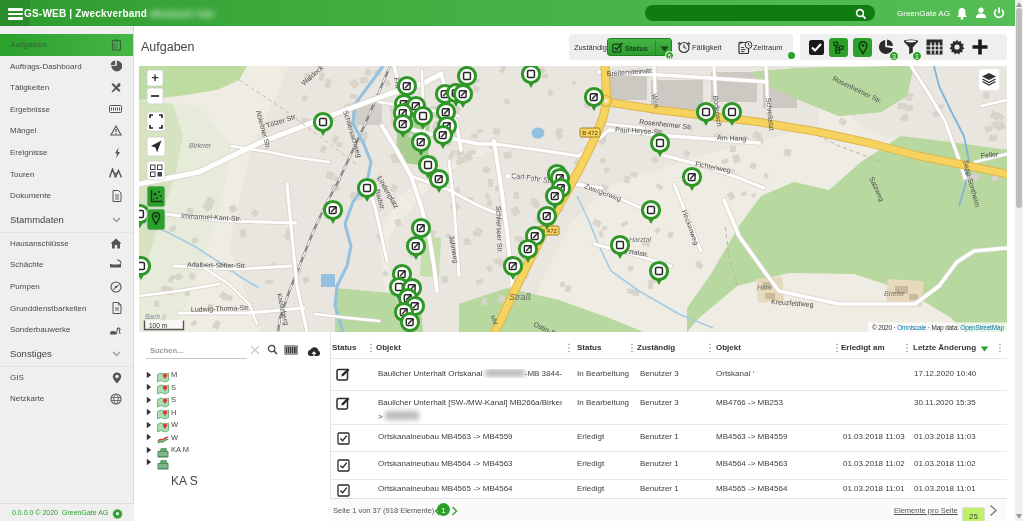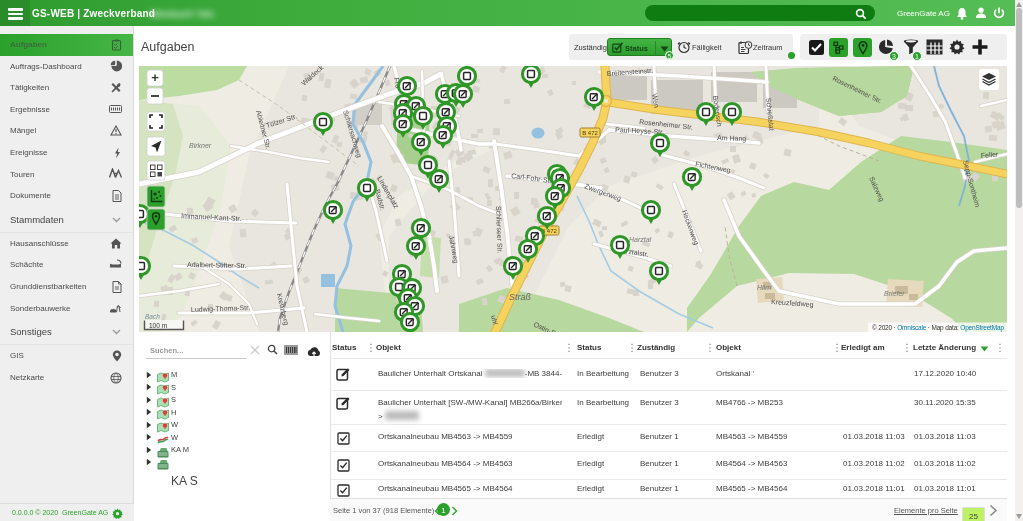--- a/index.html
+++ b/index.html
@@ -4,21 +4,21 @@
 <style>
 * { margin:0; padding:0; box-sizing:border-box; }
 html,body { width:1023px; height:521px; overflow:hidden; background:#fff;
   font-family:"Liberation Sans", sans-serif; position:relative; }
 .abs { position:absolute; }
 
 
 #topbar { position:absolute; left:0; top:0; width:1015px; height:26px;
   background:linear-gradient(90deg,#2e9b2e 0%,#3fae3f 35%,#4cb74c 70%,#55bd55 100%); }
 #hamb span { display:block; width:15px; height:2.6px; background:#fff; margin:2.1px 0; border-radius:1px;}
-#apptitle { position:absolute; left:32px; top:7.5px; color:#fff; font-size:10px; font-weight:bold; letter-spacing:.2px;}
+#apptitle { position:absolute; left:24px; top:7.5px; color:#fff; font-size:10px; font-weight:bold; letter-spacing:.2px;}
 #blurbox { position:absolute; left:150px; top:8px; width:68px; height:11px; color:#e8f4e8; font-size:9.5px; font-weight:bold; filter:blur(3px); white-space:nowrap;}
 #searchpill { position:absolute; left:645px; top:5px; width:230px; height:16px; background:#0e7c10; border-radius:8px; }
 #ggag { position:absolute; left:897px; top:9px; color:#fff; font-size:8px; }
 
 #sidebar { position:absolute; left:0; top:26px; width:134px; height:477px; background:#efefef; border-right:1px solid #d9d9d9;}
 .navhead { position:relative; height:26px; line-height:26px; padding-left:10px; font-size:9.5px; color:#444; background:#efefef; border-bottom:1px solid #e4e4e4;}
 .navhead .chev { position:absolute; right:12px; top:10px; color:#999; font-size:9px; line-height:0;}
 .navitem { position:relative; height:21.6px; line-height:21.6px; padding-left:10px; font-size:8px; color:#4a4a4a; background:#efefef;}
 .navitem svg { position:absolute; right:11px; top:50%; margin-top:-6px; }
 .navitem.sel { background:linear-gradient(90deg,#2ba02b,#46b646); color:#3c6e3c; font-weight:bold; }
@@ -103,20 +103,25 @@
       </svg></div>
 <div class="navhead">Stammdaten<span class="chev"><svg width="9" height="6" viewBox="0 0 9 6">
           <polyline points="1,1 4.5,4.5 8,1" fill="none" stroke="#999" stroke-width="1.3"></polyline>
         </svg></span></div>
 <div class="navitem">Hausanschlüsse<svg width="12" height="11" viewBox="0 0 12 11">
         <path d="M6 0.5 L11.5 5.5 L10 5.5 L10 10.5 L7.2 10.5 L7.2 7 L4.8 7 L4.8 10.5 L2 10.5 L2 5.5 L0.5 5.5 Z" fill="#555"></path>
       </svg></div>
 <div class="navitem">Schächte<svg width="13" height="9" viewBox="0 0 13 9">
         <path d="M1 8.5 L1 4.5 C1 4.5 2 5.5 4 5.5 L9 5.5 C11 5.5 12 4.5 12 4.5 L12 8.5 Z" fill="#555"></path>
         <path d="M8 1 A 4 4 0 0 1 12 4.5" fill="none" stroke="#555" stroke-width="1.2"></path>
+      </svg></div>
+<div class="navitem">Pumpen<svg width="12" height="12" viewBox="0 0 12 12">
+        <circle cx="6" cy="6" r="5" fill="none" stroke="#555" stroke-width="1.1"></circle>
+        <circle cx="6" cy="6" r="1.2" fill="#555"></circle>
+        <path d="M6 6 L9.5 3.5 M6 6 L3 8.8" stroke="#555" stroke-width="1"></path>
       </svg></div>
 <div class="navitem">Grunddienstbarkeiten<svg width="10" height="12" viewBox="0 0 10 12">
         <path d="M1 0.5 L6.5 0.5 L9 3 L9 11.5 L1 11.5 Z" fill="none" stroke="#555" stroke-width="1"></path>
         <path d="M6.5 0.5 L6.5 3 L9 3" fill="none" stroke="#555" stroke-width="0.9"></path>
         <path d="M3 6 L7 6 M3 8 L7 8" stroke="#555" stroke-width="0.9"></path>
       </svg></div>
 <div class="navitem">Sonderbauwerke<svg width="13" height="11" viewBox="0 0 13 11">
         <path d="M2 10.5 C0.8 10.5 0.5 9.3 1.4 8.8 C1 7.6 2.6 6.9 3.3 7.6 C3.5 6.6 5 6.6 5.3 7.5 C6.3 7 7.5 7.9 7 8.9 C7.9 9.4 7.5 10.5 6.5 10.5 Z" fill="#555"></path>
         <path d="M7.5 10 L8.5 4 L10 4 L11 10" fill="none" stroke="#555" stroke-width="1"></path>
         <path d="M8.2 5.5 C8.2 3.5 11.5 3.8 11.3 6" fill="none" stroke="#555" stroke-width="0.9"></path>

